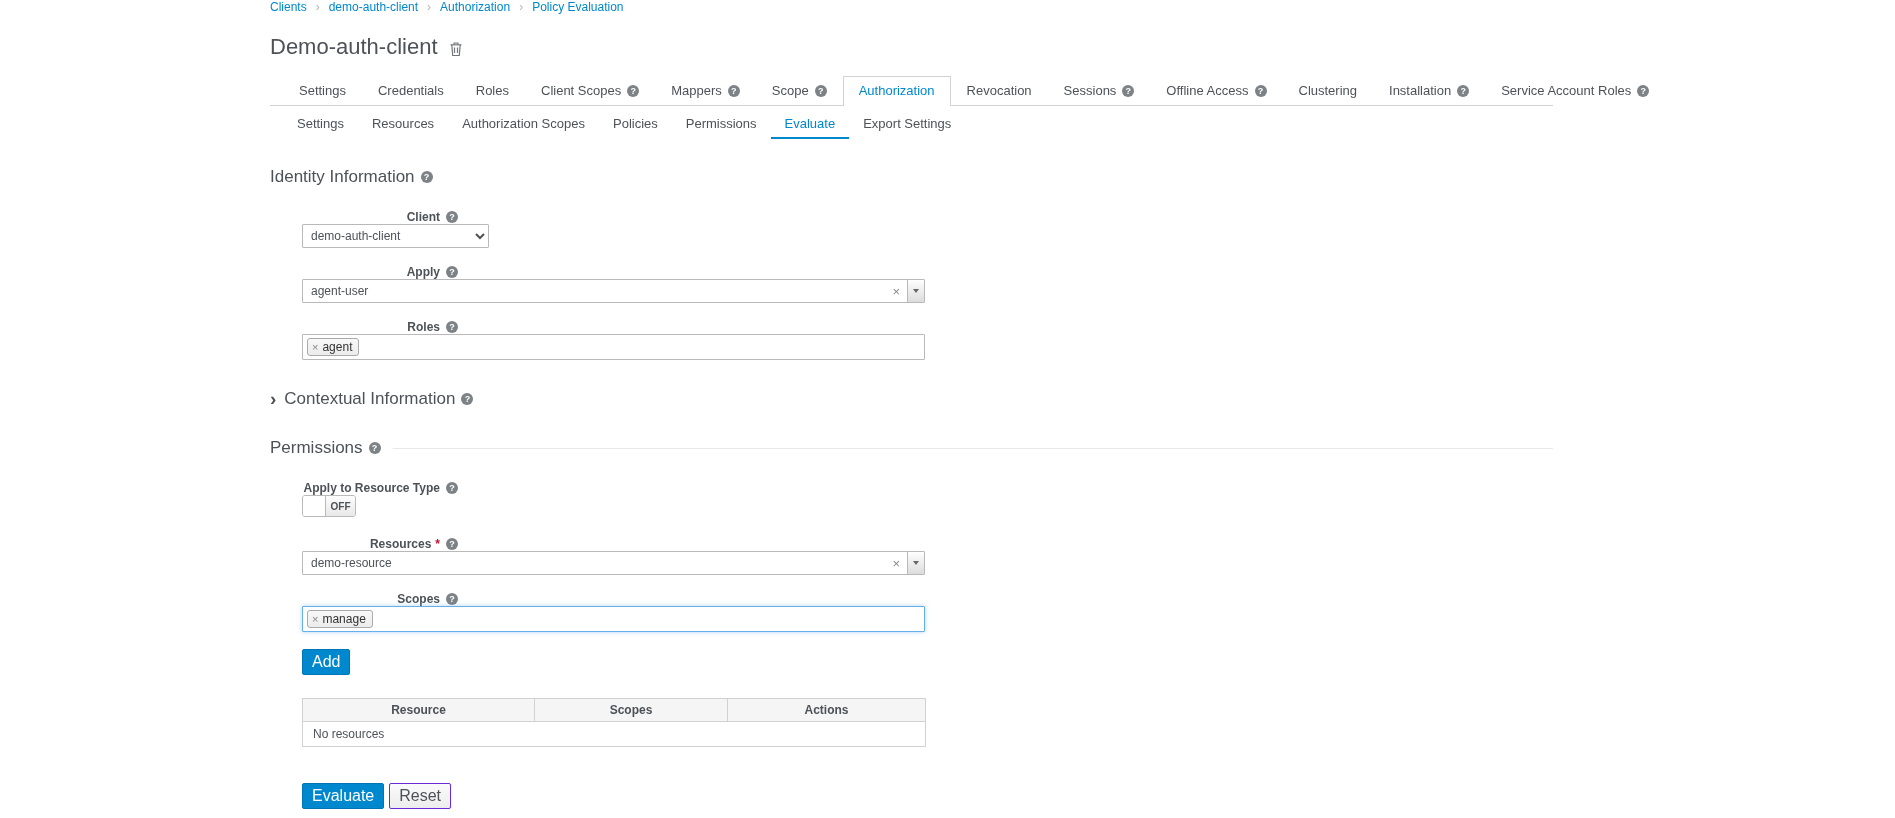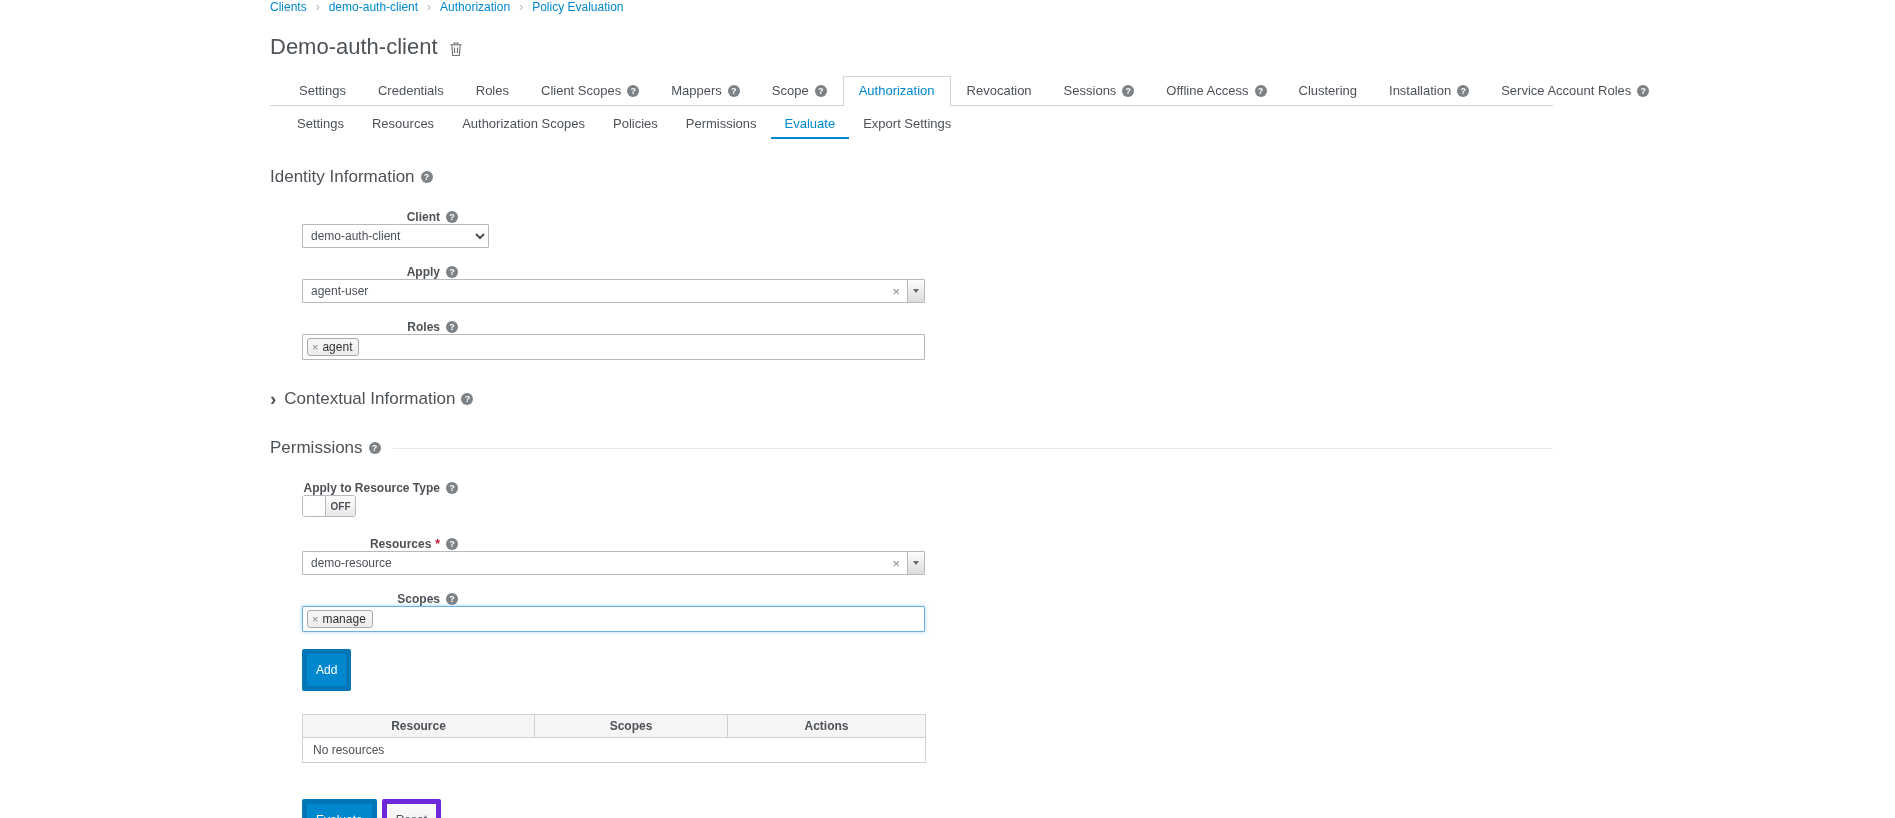--- a/index.html
+++ b/index.html
@@ -71,21 +71,21 @@
   .chip-x::before { content:"×"; }
 
   
   .bs-toggle { display:inline-flex; width:52px; height:20px; border:1px solid #b9b9b9; border-radius:3px;
                overflow:hidden; cursor:pointer; box-sizing:content-box;text-align:right; }
   .toggle-handle { width:22px; background:#fff; border-right:1px solid #b9b9b9; }
   .toggle-off { flex:1; display:flex; align-items:center; justify-content:center; font-size:10px; font-weight:bold;
                 color:#4d5258; background:linear-gradient(#fdfdfd,#e8e8e8); }
 
   
-  .btn { display:inline-block; font-size:12px; padding:9px 9px; border:5px solid #6d28d9; border-radius:2px;
+  .btn { display:inline-block; font-size:16px; padding:3px 9px; border:1px solid #6d28d9; border-radius:2px;
          background:linear-gradient(#fafafa,#ededed); color:#4d5258; cursor:pointer; font-family:inherit; }
   .btn-primary { background:#0088ce; border-color:#0076b7; color:#fff; }
   .add-row { margin-top:12px; }
   .action-row { margin-top:26px; display:flex; gap:5px; }
 
   
   .table-wrap { margin-top:18px; }
   .eval-table { width:623px; border-collapse:collapse; font-size:12px; color:#4d5258; table-layout:fixed; }
   .eval-table th { background:#f5f5f5; border:1px solid #d1d1d1; font-weight:bold; text-align:center; padding:4px 0; }
   .eval-table td { border:1px solid #d1d1d1; padding:5px 10px; background:#fff; }

